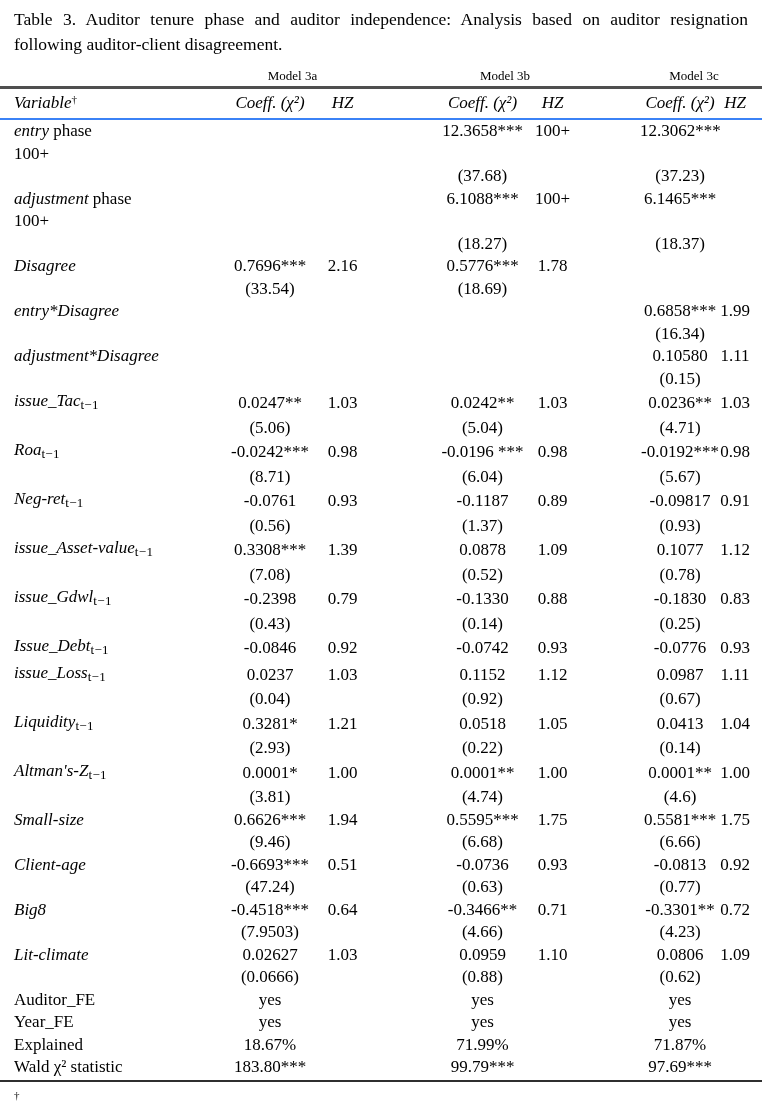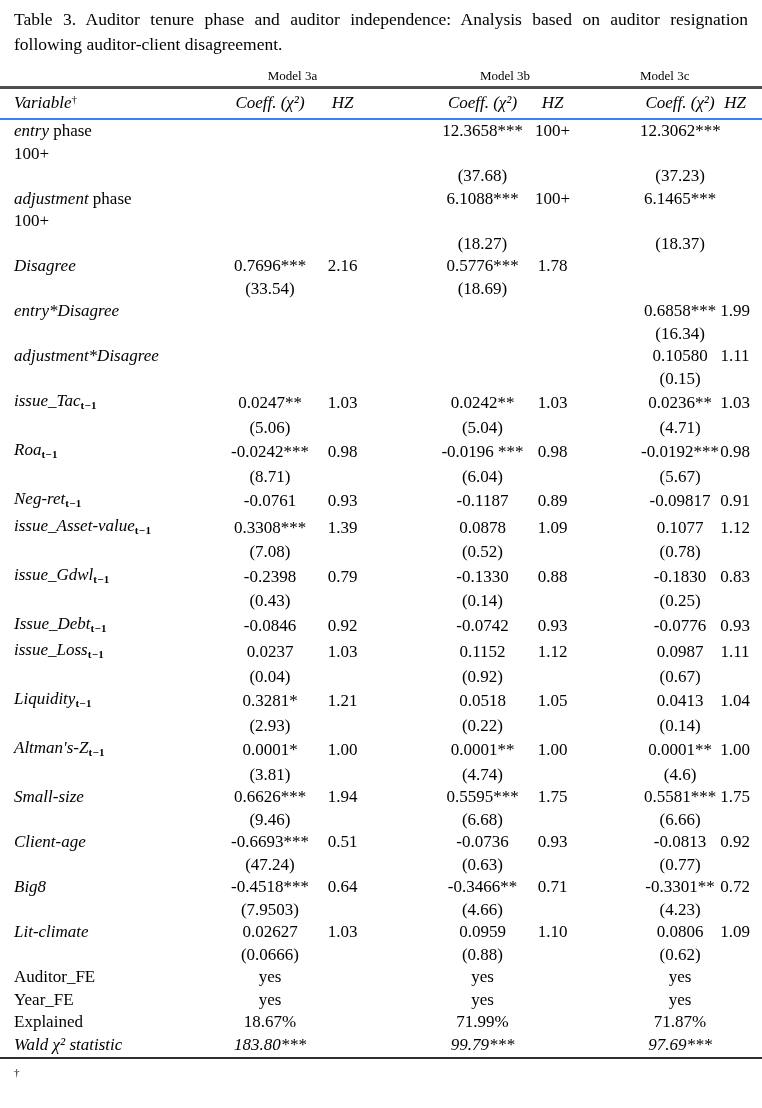--- a/index.html
+++ b/index.html
@@ -34,35 +34,34 @@
     font-size: 13px;
   }
   .cols-row td {
     height: 32px;
     vertical-align: middle;
     border-bottom: 2px solid #3b82f6;
     font-style: italic;
   }
   .mh-a { text-align: center; padding-right: 70px; }
   .mh-b { text-align: center; padding-right: 65px; }
-  .mh-c { text-align: left;  padding-right: 14px; }
+  .mh-c { text-align: center;  padding-right: 14px; }
   .vc { text-align: left; padding-left: 14px; font-style: normal; }
   .cc { text-align: center; }
   .ha { text-align: center; padding-right: 70px; }
   .hb { text-align: center; padding-right: 65px; }
   .hc { text-align: center; padding-right: 12px; }
   tbody td { line-height: 22.5px; }
-  tbody tr:last-child td { border-bottom: 2px solid #2f2f2f; padding-bottom: 1px; font-style: italic; }
+  tbody tr:last-child td { border-bottom: 2px solid #2f2f2f; padding-bottom: 1px; }
   .vc i, .cols-row .vc { font-style: italic; }
   sub {
-    font-size: 11px;
+    font-size: 13px;
     font-style: normal;
     vertical-align: -3px;
     letter-spacing: 0.3px;
-    font-weight: bold;
   }
   sup {
     font-size: 11px;
     vertical-align: 5px;
     font-style: normal;
   }
   .footnote {
     margin: 3px 14px 0 14px;
     font-size: 15.5px;
     line-height: 21.5px;
@@ -251,20 +250,29 @@
         <tr>
           <td class="vc"><i>Neg-ret</i><sub>t−1</sub></td>
           <td class="cc">-0.0761</td>
           <td class="ha">0.93</td>
           <td class="cc">-0.1187</td>
           <td class="hb">0.89</td>
           <td class="cc">-0.09817</td>
           <td class="hc">0.91</td>
         </tr>
         <tr>
+          <td class="vc"></td>
+          <td class="cc">(0.56)</td>
+          <td class="ha"></td>
+          <td class="cc">(1.37)</td>
+          <td class="hb"></td>
+          <td class="cc">(0.93)</td>
+          <td class="hc"></td>
+        </tr>
+        <tr>
           <td class="vc"><i>issue_Asset-value</i><sub>t−1</sub></td>
           <td class="cc">0.3308***</td>
           <td class="ha">1.39</td>
           <td class="cc">0.0878</td>
           <td class="hb">1.09</td>
           <td class="cc">0.1077</td>
           <td class="hc">1.12</td>
         </tr>
         <tr>
           <td class="vc"></td>

